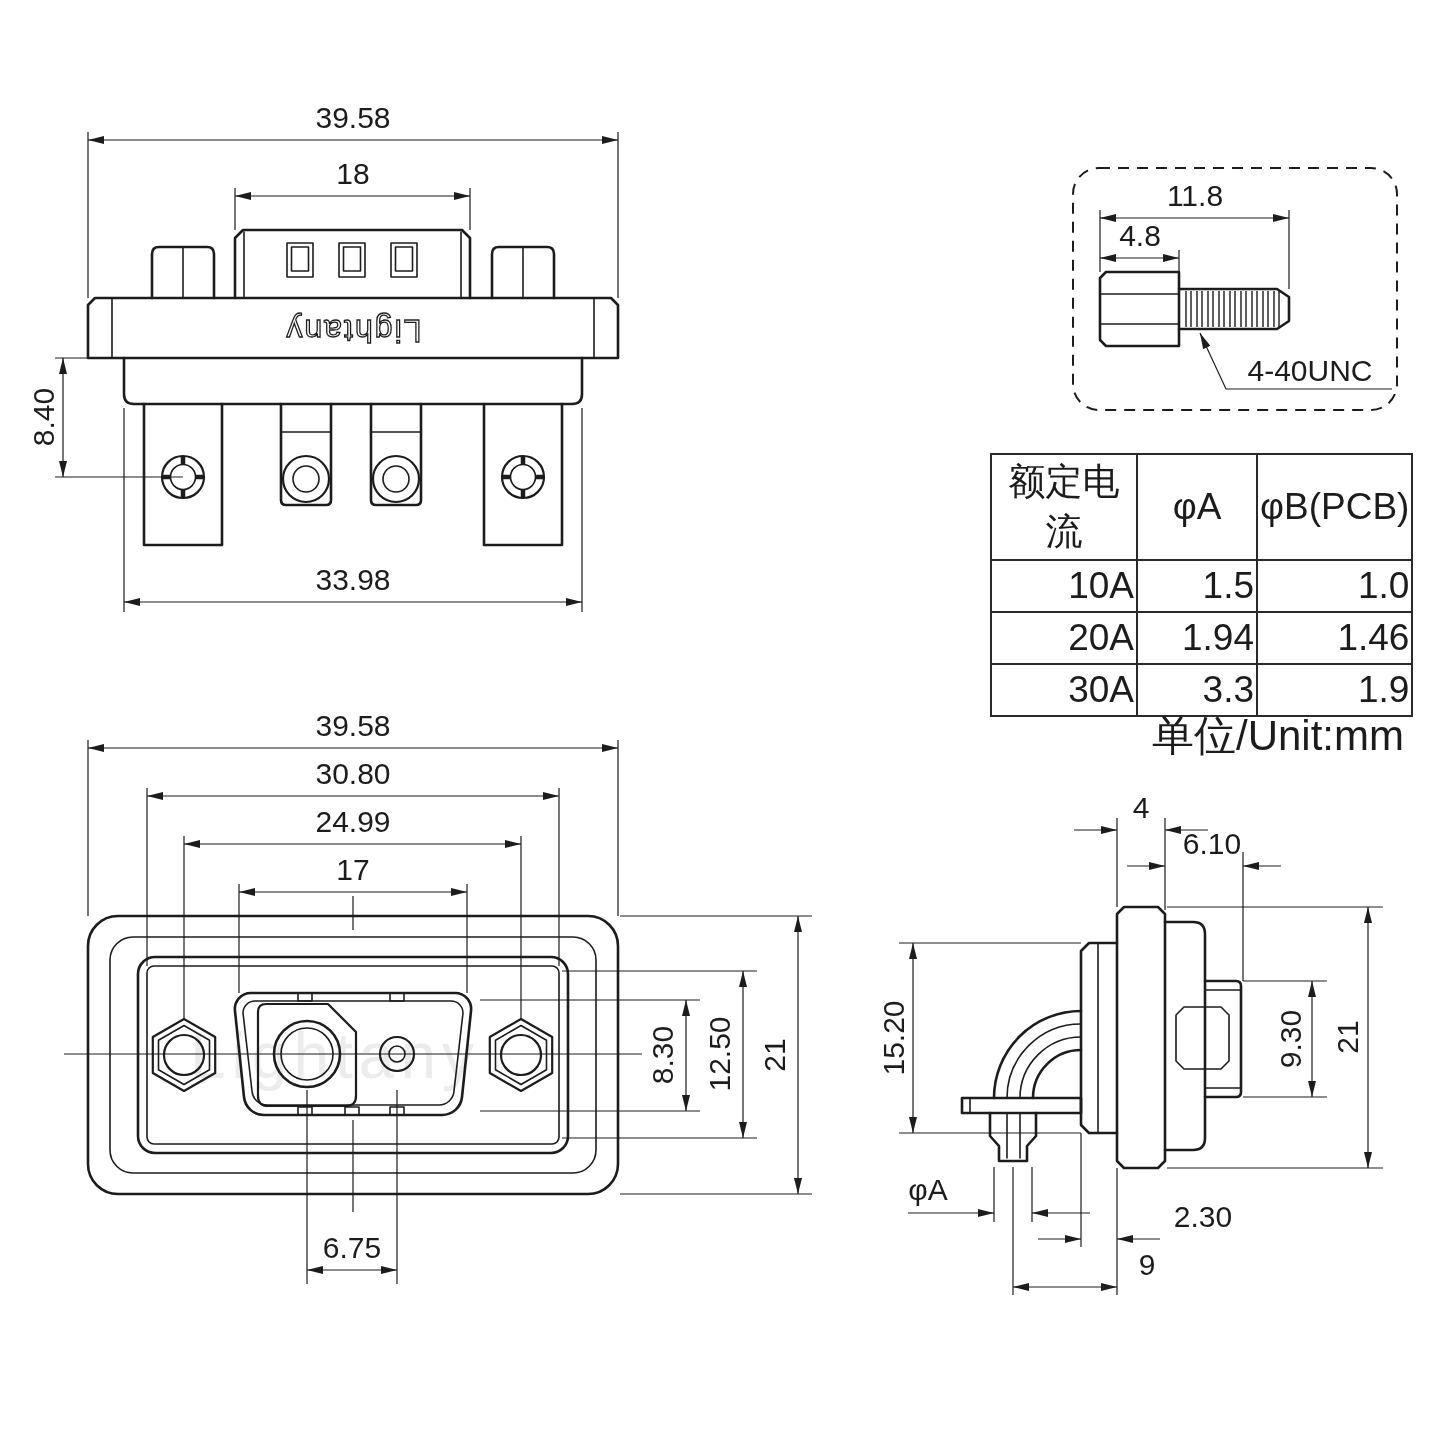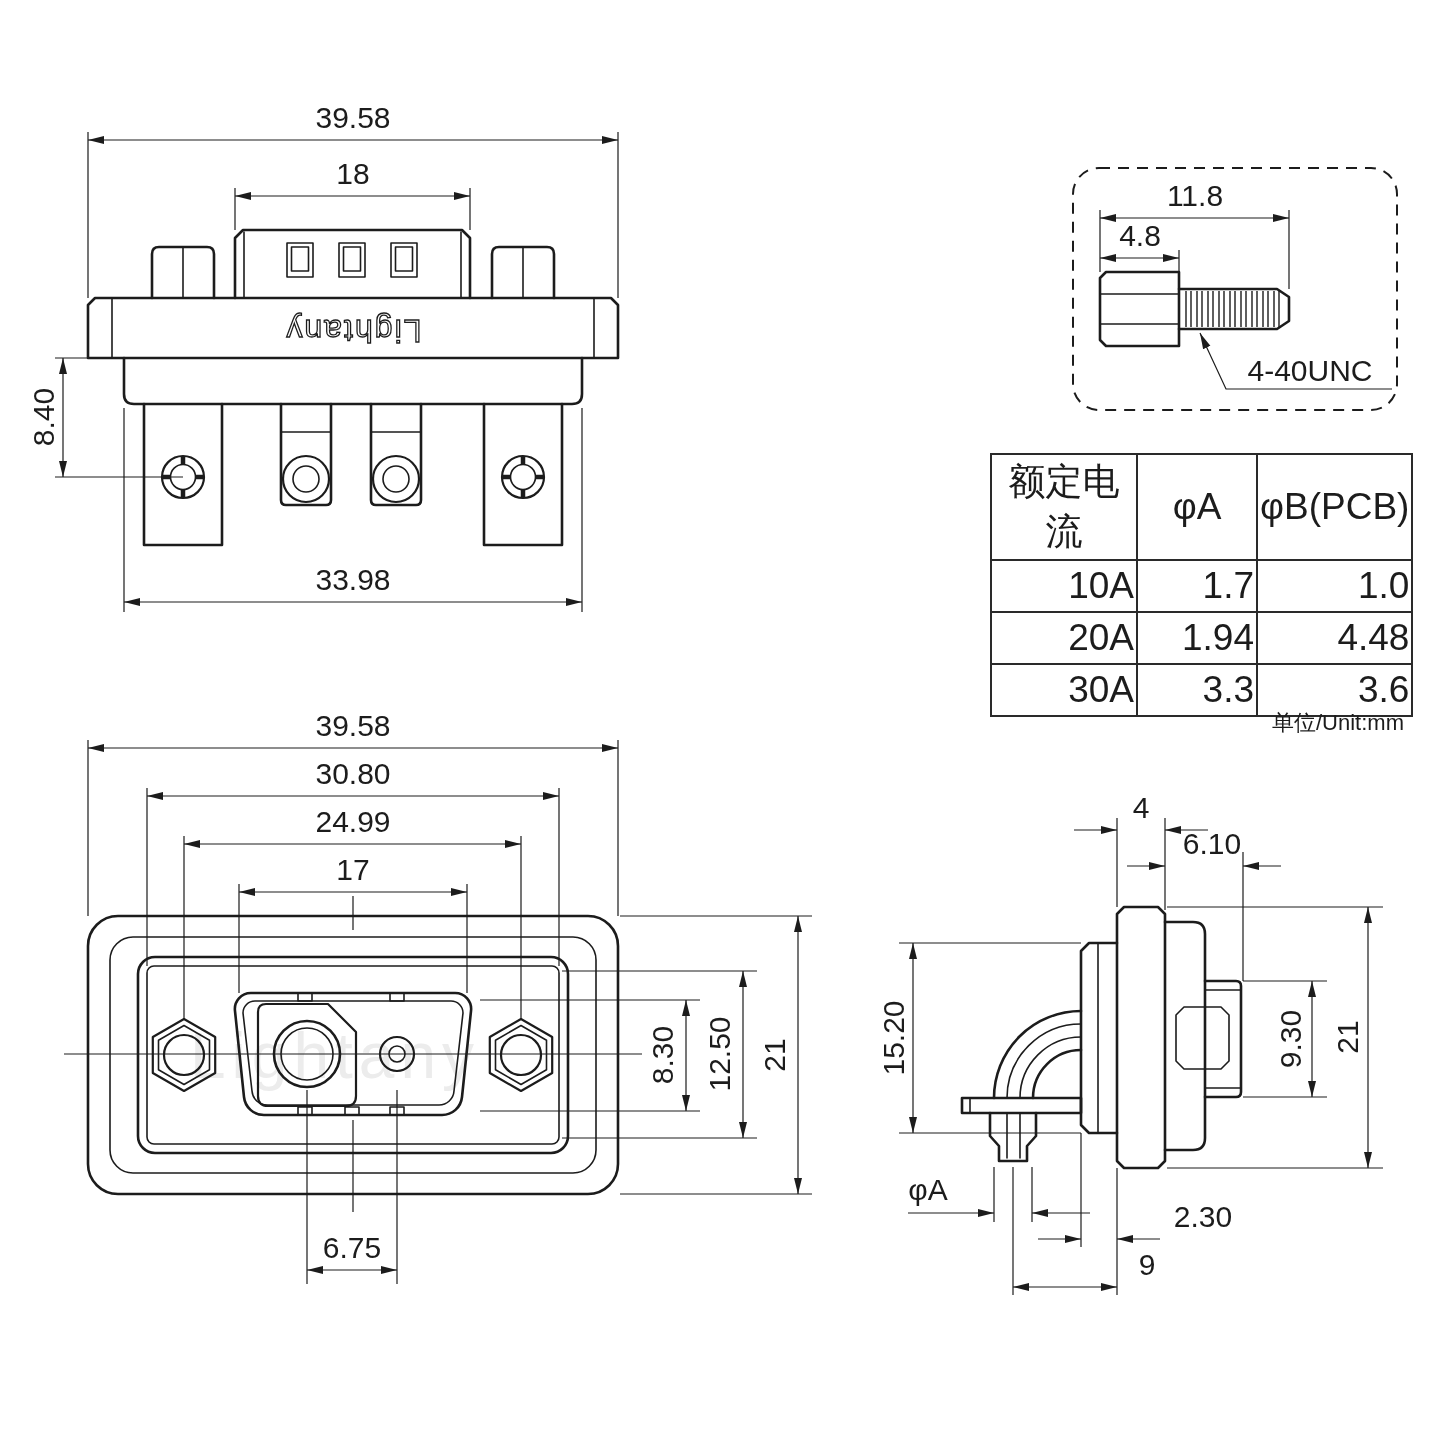--- a/index.html
+++ b/index.html
@@ -18,21 +18,21 @@
   .engr{font-size:32px;letter-spacing:2px;text-anchor:middle;fill:none;stroke:#1c1c1c;stroke-width:1.3;}
   .wm  {font-size:64px;letter-spacing:6px;text-anchor:middle;fill:#ececec;}
   
   .spec{position:absolute;left:990px;top:453px;border-collapse:collapse;color:#1c1c1c;}
   .spec th,.spec td{border:2.5px solid #2a2a2a;text-align:center;vertical-align:middle;
       font-weight:400;font-size:37px;padding:2px;}
   .spec th{height:56px;}
   .spec td{height:46px;text-align:right;}
   .c0{width:146px;} .c1{width:120px;} .c2{width:144px;}
   .unit-note{position:absolute;left:990px;top:708px;width:414px;text-align:right;
-      font-size:22px;color:#1c1c1c;}
+      font-size:42px;color:#1c1c1c;}
 </style>
 </head>
 <body>
 
 <div id="stage">
 <svg width="1440" height="1440" viewBox="0 0 1440 1440">
   <defs>
     <marker id="arw" markerUnits="userSpaceOnUse" markerWidth="16" markerHeight="12" viewBox="0 0 16 12" refX="16" refY="6" orient="auto-start-reverse">
       <path d="M0 2 L16 6 L0 10 Z" fill="#1c1c1c"></path>
     </marker>
@@ -265,30 +265,30 @@
         <col class="c2">
       </colgroup>
   <tbody>
         <tr>
     <th>额定电流</th>
     <th>φA</th>
     <th>φB(PCB)</th>
   </tr>
   <tr>
     <td>10A</td>
-    <td>1.7</td>
+    <td>1.5</td>
     <td>1.0</td>
   </tr>
   <tr>
     <td>20A</td>
     <td>1.94</td>
-    <td>4.48</td>
+    <td>1.46</td>
   </tr>
   <tr>
     <td>30A</td>
     <td>3.3</td>
-    <td>3.6</td>
+    <td>1.9</td>
   </tr>
 </tbody>
     </table>
 <div class="unit-note">单位/Unit:mm</div>
 
 </div>
 
 </body></html>

